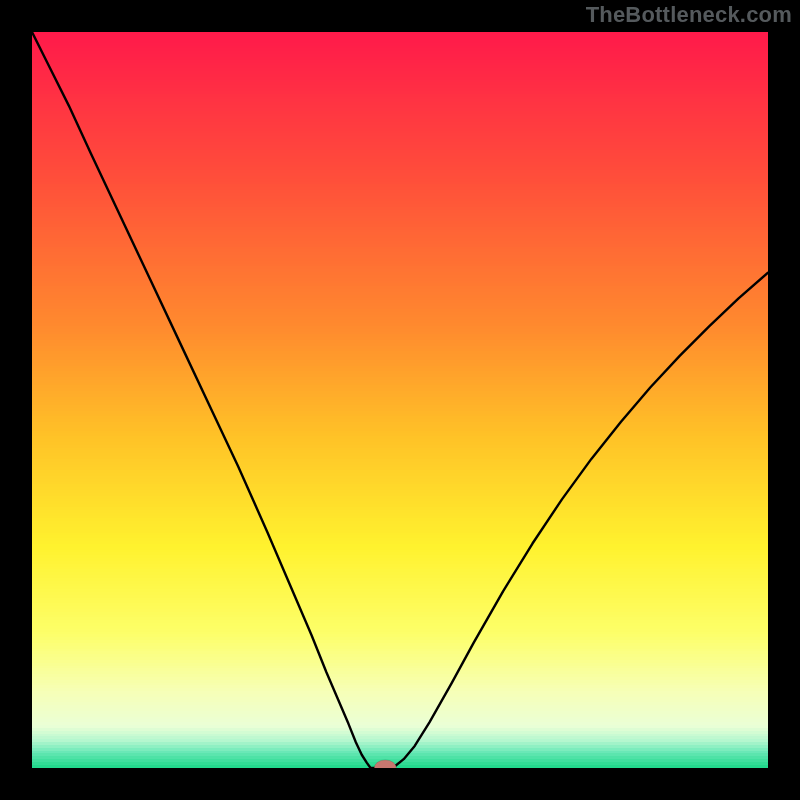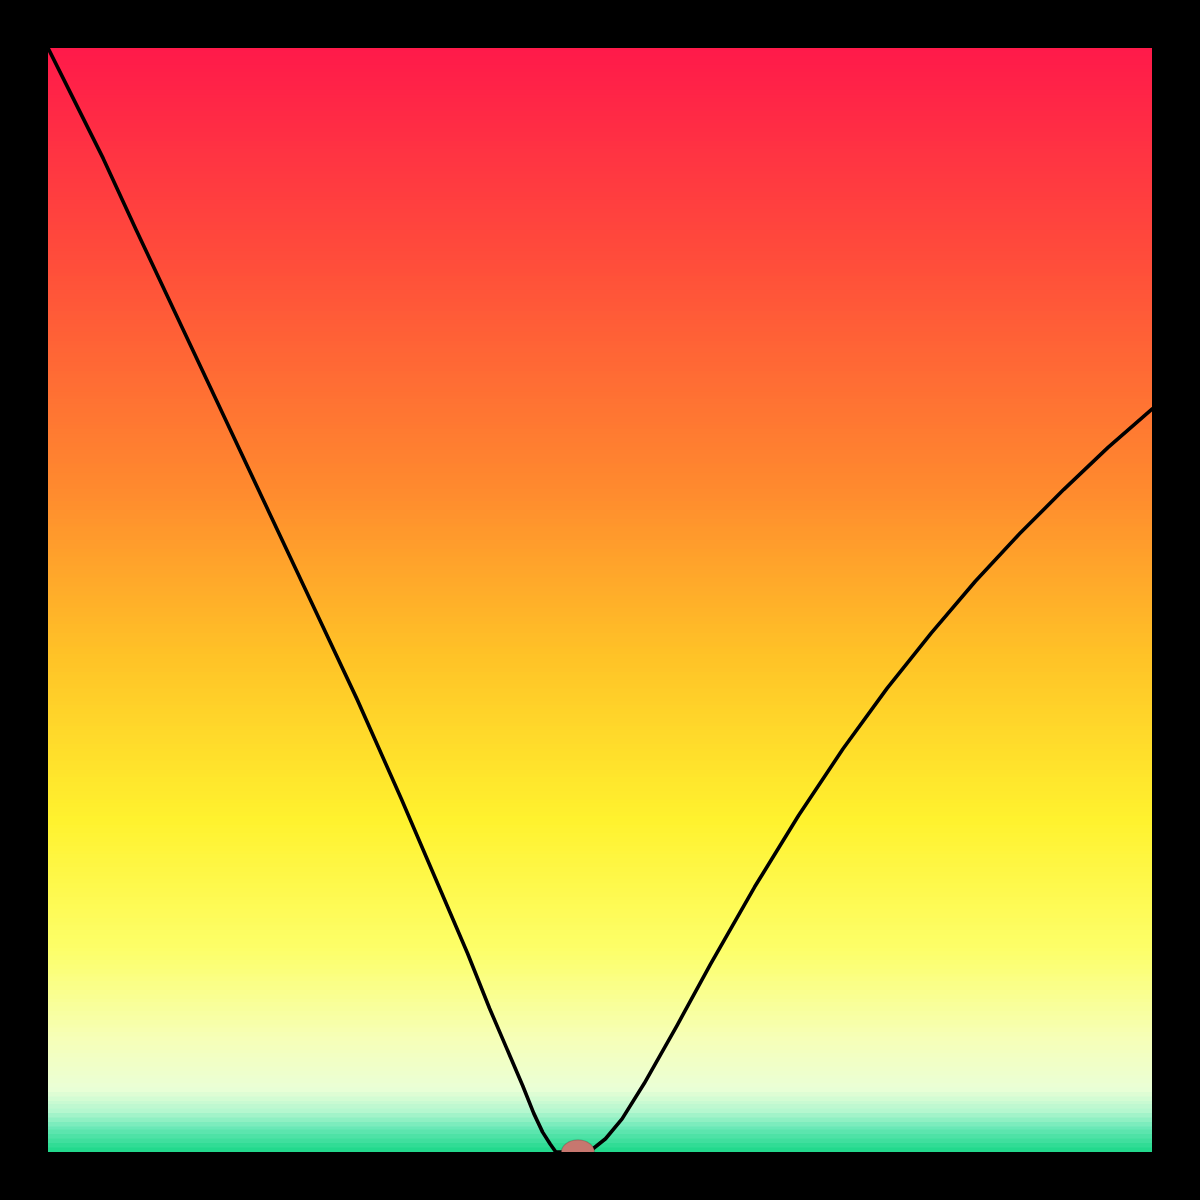--- a/index.html
+++ b/index.html
@@ -46,20 +46,21 @@
     font-weight: 600;
     color: #555a5d;
     letter-spacing: 0.2px;
     font-family: Arial, Helvetica, sans-serif;
   }
 </style>
 </head>
 <body>
 
 <div class="outer">
+  <div class="watermark">TheBottleneck.com</div>
   <div class="plot">
     <div class="gradient" id="gradient">
         <div class="band" style="top: 0px; height: 4px; background: rgb(255, 26, 74);"></div>
         <div class="band" style="top: 2px; height: 5px; background: rgb(255, 27, 74);"></div>
         <div class="band" style="top: 5px; height: 5px; background: rgb(255, 28, 73);"></div>
         <div class="band" style="top: 8px; height: 5px; background: rgb(255, 29, 73);"></div>
         <div class="band" style="top: 11px; height: 5px; background: rgb(255, 30, 73);"></div>
         <div class="band" style="top: 14px; height: 4px; background: rgb(255, 31, 72);"></div>
         <div class="band" style="top: 16px; height: 5px; background: rgb(255, 32, 72);"></div>
         <div class="band" style="top: 19px; height: 5px; background: rgb(255, 33, 72);"></div>

